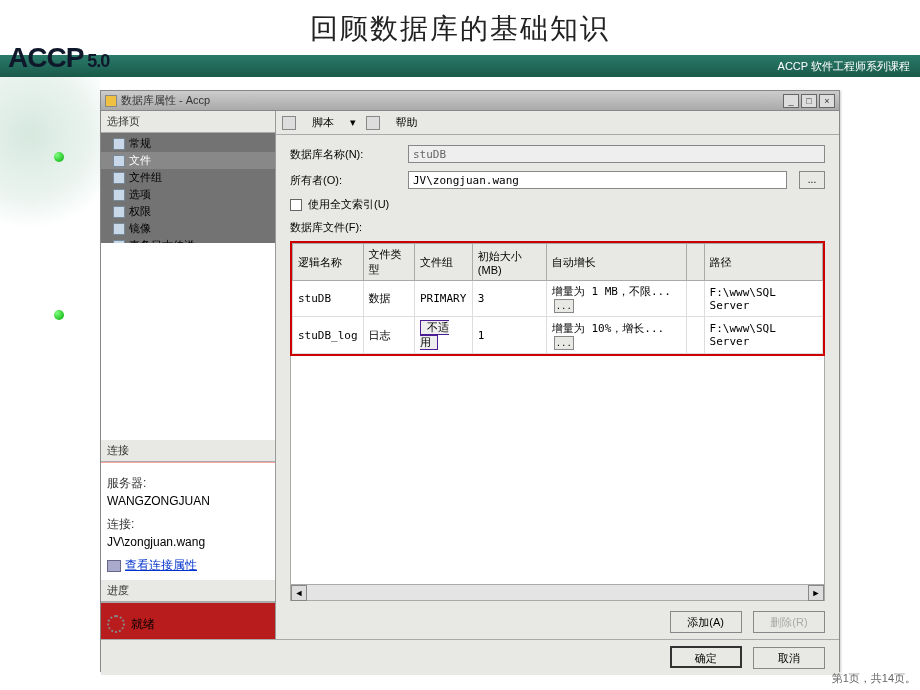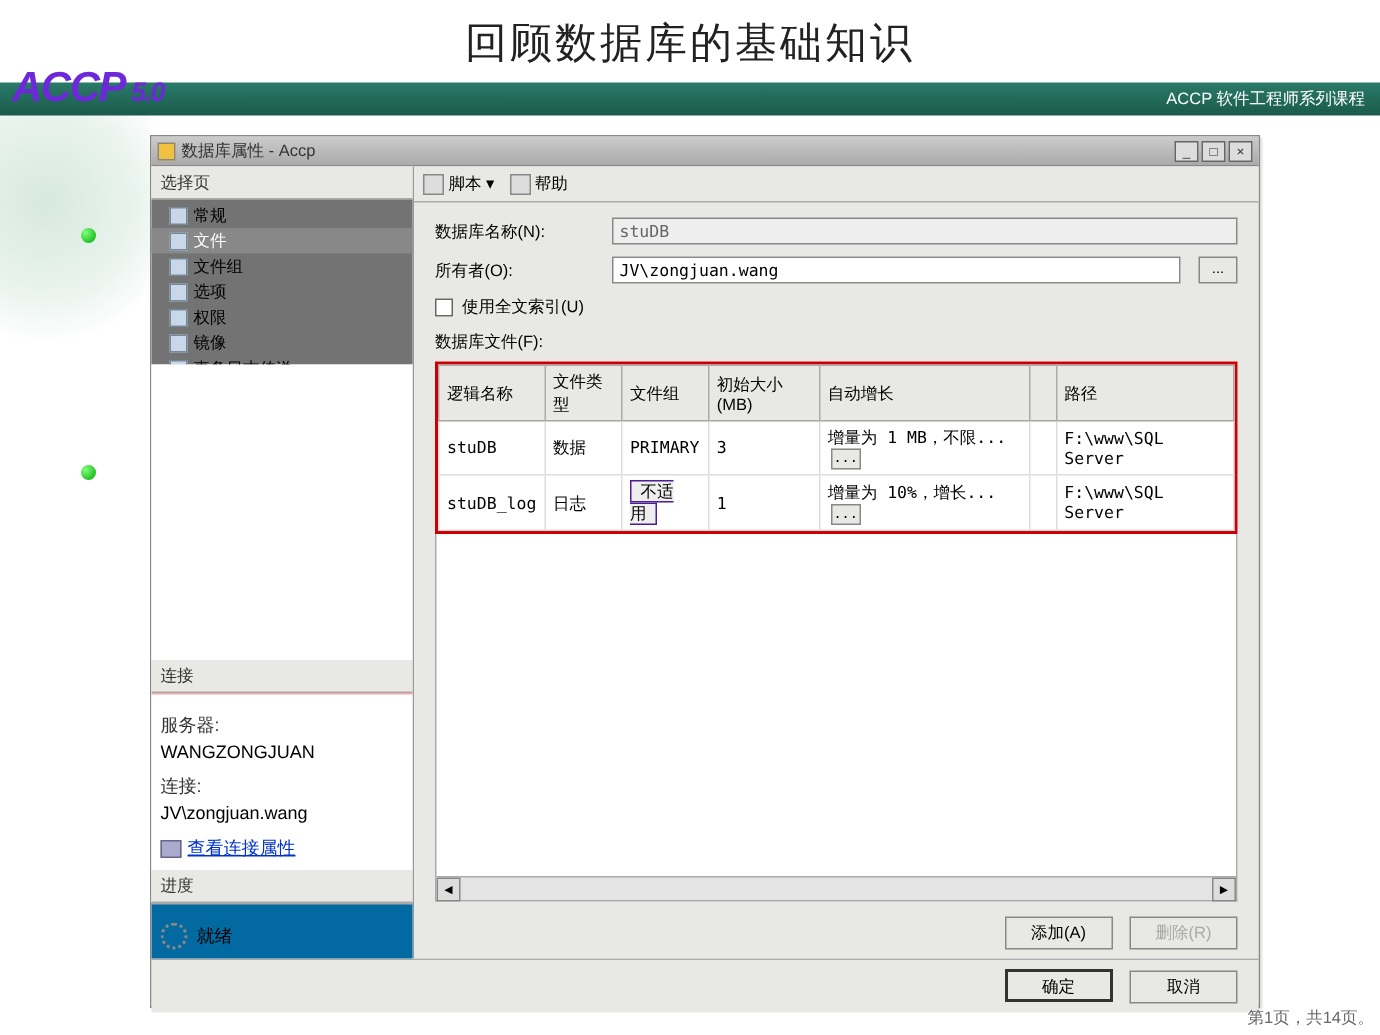--- a/index.html
+++ b/index.html
@@ -1,21 +1,21 @@
 <!DOCTYPE html>
 <html><head>
 <meta charset="utf-8">
 <style>
 * { box-sizing: border-box; margin: 0; padding: 0; }
 body { font-family: "Microsoft YaHei", SimSun, Arial, sans-serif; font-size: 12px; background: #fff; width: 920px; height: 690px; position: relative; overflow: hidden; }
 
 
 .slide-title { position: absolute; top: 10px; left: 0; width: 100%; text-align: center; font-size: 28px; font-weight: 400; letter-spacing: 2px; color: #222; }
 .sub-banner { position: absolute; top: 55px; left: 0; width: 920px; height: 22px; background: linear-gradient(to bottom, #2a7a6a 0%, #1a5a4a 100%); color: #fff; text-align: right; padding-right: 10px; line-height: 22px; font-size: 11px; }
-.logo { position: absolute; top: 42px; left: 8px; font-family: Arial Black, sans-serif; font-size: 28px; font-weight: 900; font-style: italic; color: #6d28d9; letter-spacing: -1px; z-index: 5; }
+.logo { position: absolute; top: 42px; left: 8px; font-family: Arial Black, sans-serif; font-size: 28px; font-weight: 900; color: #0f172a; letter-spacing: -1px; z-index: 5; }
 .logo sub { font-size: 18px; vertical-align: baseline; }
 .world-bg { position: absolute; top: 75px; left: 0; width: 100px; height: 200px; background: radial-gradient(circle at 30% 30%, rgba(120,180,150,0.3) 0%, rgba(120,180,150,0.15) 40%, transparent 60%); z-index: 0; }
 .green-dot { position: absolute; width: 10px; height: 10px; border-radius: 50%; background: radial-gradient(circle at 30% 30%, #7eff7e, #00aa00); z-index: 2; }
 
 
 .dialog { position: absolute; top: 90px; left: 100px; width: 740px; height: 582px; background: #e8e8e4; border: 1px solid #888; box-shadow: 1px 1px 2px rgba(0,0,0,0.2); z-index: 10; }
 .titlebar { height: 20px; background: linear-gradient(to bottom, #ccc, #aaa); border-bottom: 1px solid #888; display: flex; align-items: center; padding: 0 4px; font-size: 11px; color: #333; }
 .titlebar .icon-db { width: 12px; height: 12px; background: #f0c040; border: 1px solid #888; margin-right: 4px; }
 .titlebar .spacer { flex: 1; }
 .win-btns { display: flex; gap: 2px; }
@@ -29,29 +29,29 @@
 .tree { flex: 0 0 auto; height: 110px; padding: 2px 0; background: #737373; }
 .tree-item { display: flex; align-items: center; padding: 1px 4px 1px 12px; font-size: 11px; cursor: pointer; gap: 4px; }
 .tree-item.selected { background: #888; color: #fff; }
 .tree-icon { width: 12px; height: 12px; background: #c8d8e8; border: 1px solid #789; flex-shrink: 0; }
 .conn-section { border-top: 1px solid #fca5a5; padding: 6px; background:#fff; }
 .conn-section .lbl { color: #333; margin-top: 6px; }
 .conn-section .val { color: #000; margin: 2px 0 8px 0; }
 .conn-link { display: flex; align-items: center; gap: 4px; margin-top: 6px; }
 .conn-link a { color: #0033cc; text-decoration: underline; cursor: pointer; }
 .conn-link .pc-icon { width: 14px; height: 12px; background: #aac; border: 1px solid #668; }
-.progress-section { border-top: 1px solid #aaa; padding: 6px; background:#0369a1; }
+.progress-section { border-top: 1px solid #aaa; padding: 6px; background:#b91c1c; }
 .progress-row { display: flex; align-items: center; gap: 6px; margin-top: 6px; }
 .spinner { width: 18px; height: 18px; border: 2px dotted #888; border-radius: 50%; }
 .left-spacer { flex: 1; background: #fff; }
 
 
 .right-pane { flex: 1; background: #e8e8e4; display: flex; flex-direction: column; }
 .toolbar { height: 24px; border-bottom: 1px solid #aaa; display: flex; align-items: center; padding: 0 6px; gap: 10px; font-size: 11px; background: #e8e8e4; }
-.tb-item { display: flex; align-items: center; gap: 3px; cursor: pointer; }
+.tb-item { display: flex; align-items: center; gap: 16px; cursor: pointer; }
 .tb-icon { width: 14px; height: 14px; background: #ddd; border: 1px solid #888; }
 .form-area { padding: 10px 14px 4px 14px; }
 .form-row { display: flex; align-items: center; margin-bottom: 8px; font-size: 11px; gap: 8px; }
 .form-row label { width: 110px; }
 .text-input { flex: 1; height: 18px; border: 1px solid #888; background: #fff; padding: 0 4px; font-size: 11px; font-family: monospace; }
 .text-input.ro { background: #eee; color: #666; }
 .browse-btn { width: 26px; height: 18px; border: 1px solid #888; background: #e8e8e4; font-size: 10px; text-align: center; line-height: 16px; cursor: pointer; margin-left: 4px; }
 .chk-row { display: flex; align-items: center; gap: 6px; font-size: 11px; margin: 6px 0 8px 0; }
 .chk { width: 12px; height: 12px; border: 1px solid #666; background: #fff; }
 .section-label { font-size: 11px; margin: 2px 0 2px 0; }

